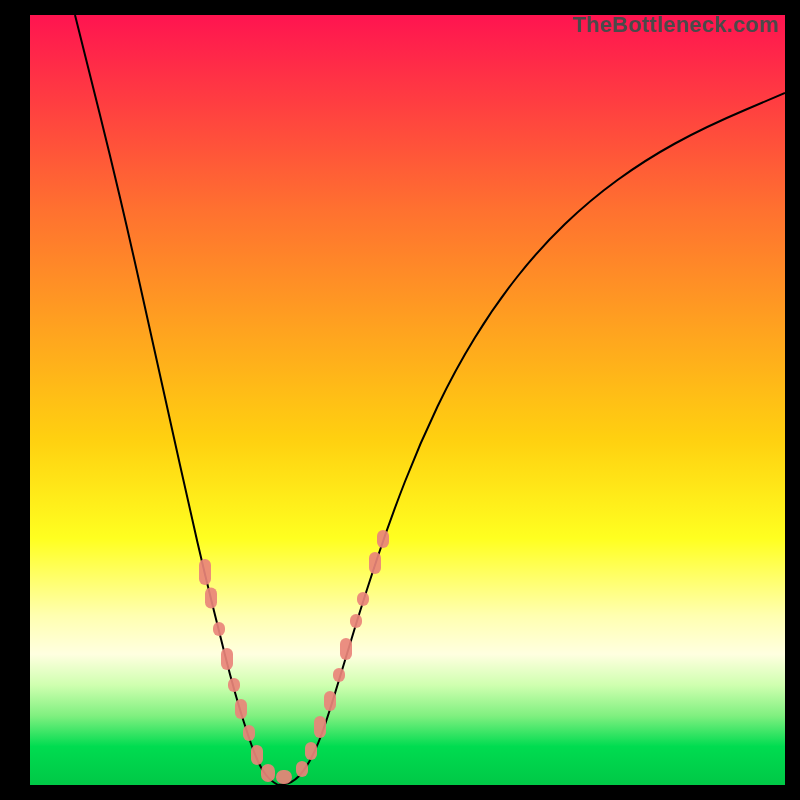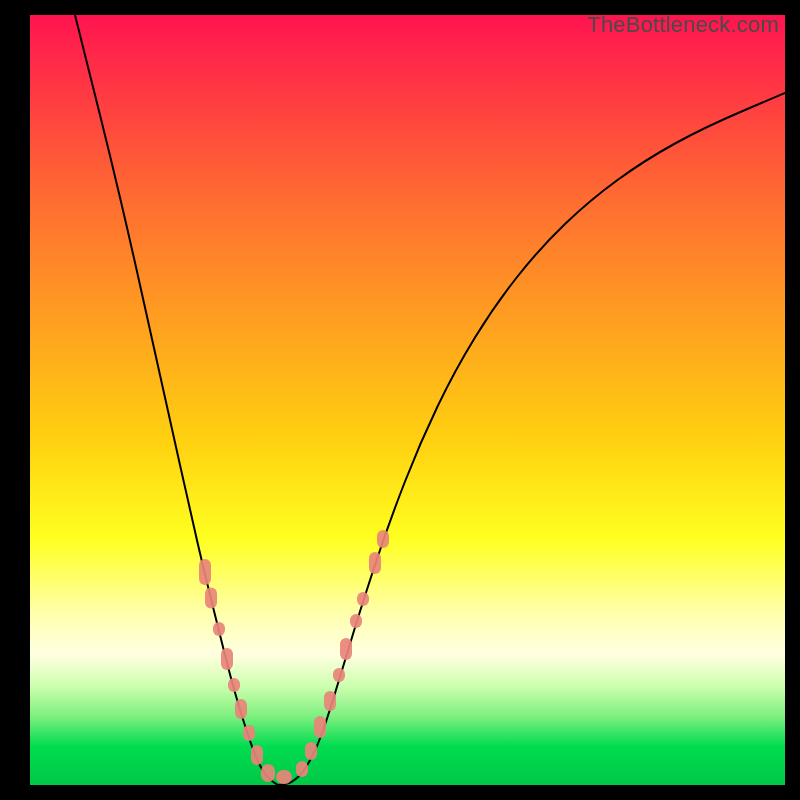--- a/index.html
+++ b/index.html
@@ -30,21 +30,21 @@
       #80f080 91%,
       #00dc50 95%,
       #00c846 100%);
   }
   .watermark {
     position: absolute;
     top: -3px;
     right: 6px;
     color: #4a4a4a;
     font-size: 22px;
-    font-weight: 400;
+    font-weight: 700;
     z-index: 20;
     letter-spacing: 0.2px;
   }
   svg.curve {
     position: absolute;
     left: 0;
     top: 0;
     width: 755px;
     height: 770px;
     z-index: 10;

